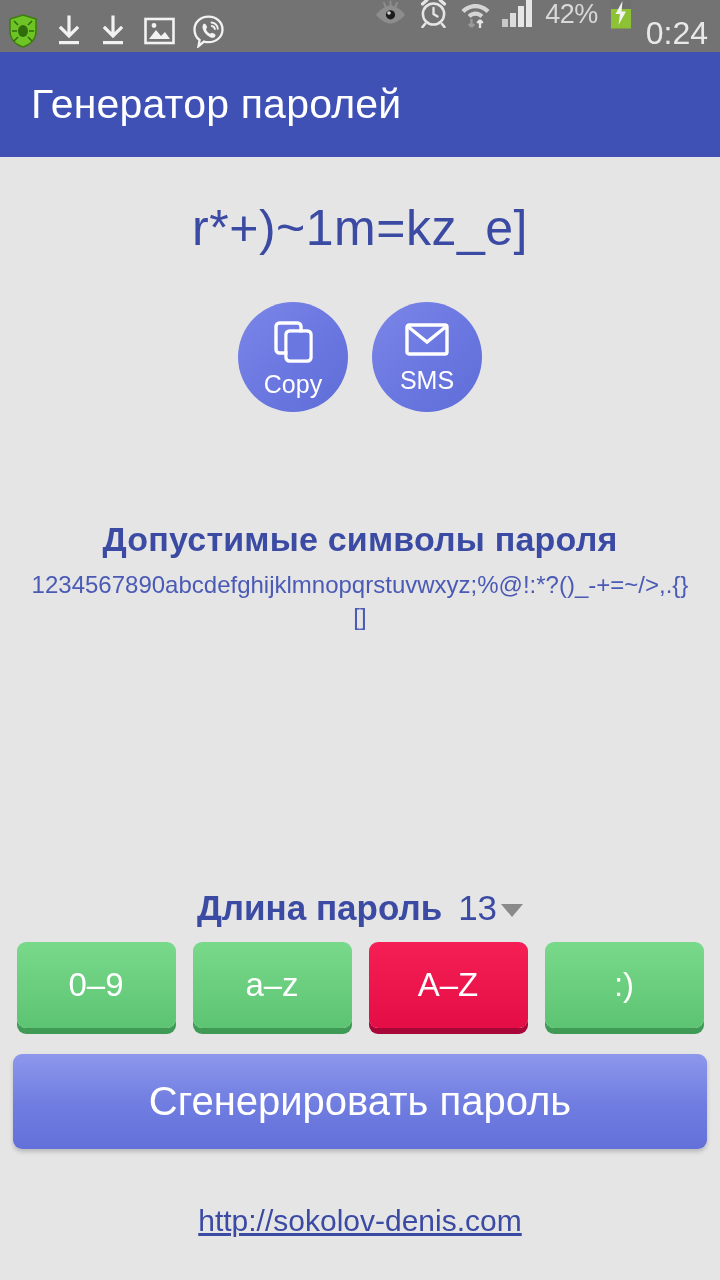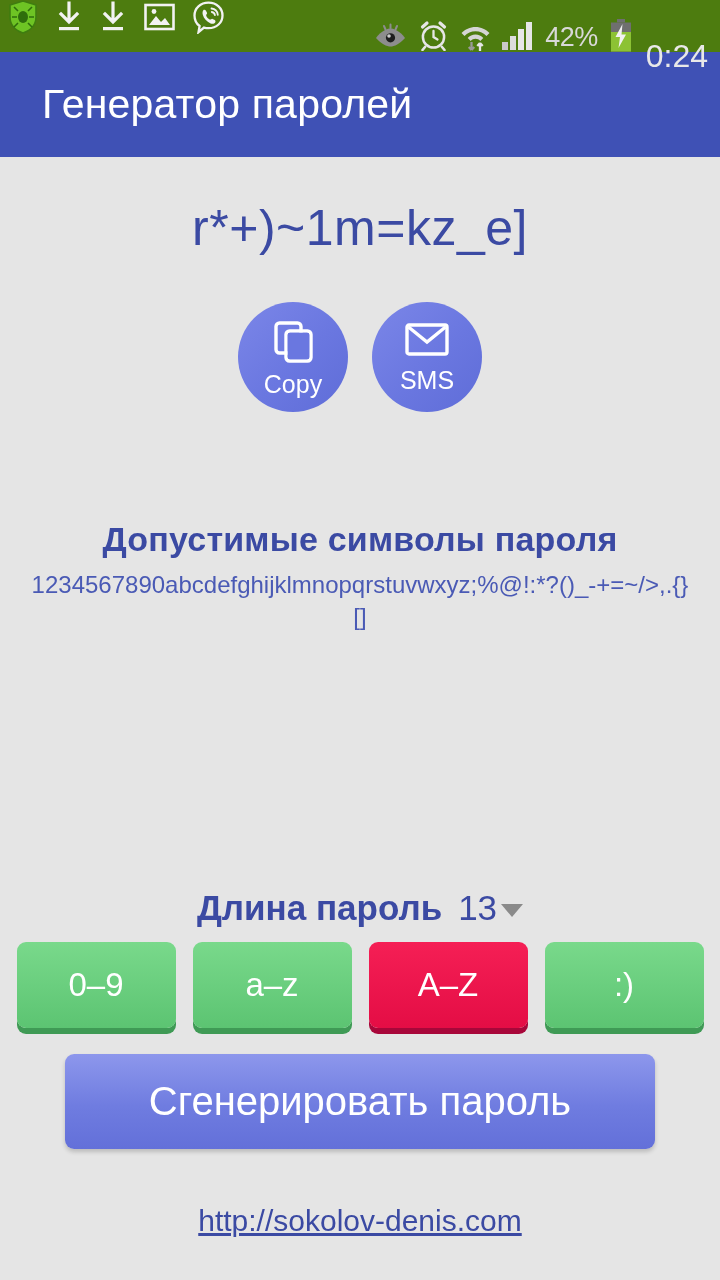--- a/index.html
+++ b/index.html
@@ -5,38 +5,38 @@
   * { margin:0; padding:0; box-sizing:border-box; }
   html,body {
     width:720px; height:1280px;
     font-family:"Liberation Sans", sans-serif;
     background:#fafafa; overflow:hidden;
   }
 
   
   .statusbar{
     position:relative; width:720px; height:52px;
-    background:#4d7c0f; display:flex; align-items:flex-start;
+    background:#737373; display:flex; align-items:flex-end;
     padding:0 12px 0 8px;
   }
   .sb-left{ display:flex; align-items:center; gap:18px; }
   .sb-right{ display:flex; align-items:center; gap:11px; margin-left:auto; }
   .sb-icon{ display:block; }
   .sb-pct{
     color:#d8d8d8; font-size:27px; letter-spacing:-0.5px;
     font-family:"Liberation Sans", sans-serif;
   }
   .sb-clock{
     color:#e8e8e8; font-size:32px; letter-spacing:0px; padding-left:2px;margin-top:38px;
   }
 
   
   .appbar{
     width:720px; height:105px; background:#3f51b5;
-    display:flex; align-items:center; padding-left:42px;
+    display:flex; align-items:center; padding-left:31px;
     box-shadow:0 1px 0 rgba(0,0,0,.12);
   }
   .appbar-title{
     color:#ffffff; font-size:41px; font-weight:400; letter-spacing:0.2px;
   }
 
   
   .content{
     position:relative; width:720px; height:1123px;
     background:#e5e5e5; display:flex; flex-direction:column; align-items:center;
@@ -108,21 +108,21 @@
   .toggle-on{
     background:linear-gradient(180deg,#79d98b 0%,#5cc472 100%);
     box-shadow:0 6px 0 #3f9a55;
   }
   .toggle-off{
     background:linear-gradient(180deg,#f51f55 0%,#e40d45 100%);
     box-shadow:0 6px 0 #a8073a;
   }
 
   .generate-btn{
-    margin-top:26px; width:590px; height:95px; border-radius:9px; border:none;
+    margin-top:26px; width:694px; height:95px; border-radius:9px; border:none;
     background:linear-gradient(180deg,#8d97ec 0%,#6f7ce0 55%,#6370d9 100%);
     color:#ffffff; font-size:40px; cursor:pointer;
     box-shadow:0 3px 4px rgba(0,0,0,.18);
     font-family:"Liberation Sans", sans-serif;
   }
 
   .footer-link{
     margin-top:55px; margin-bottom:42px;
     color:#3b4aa3; font-size:30px; text-decoration:underline; cursor:pointer;
   }

